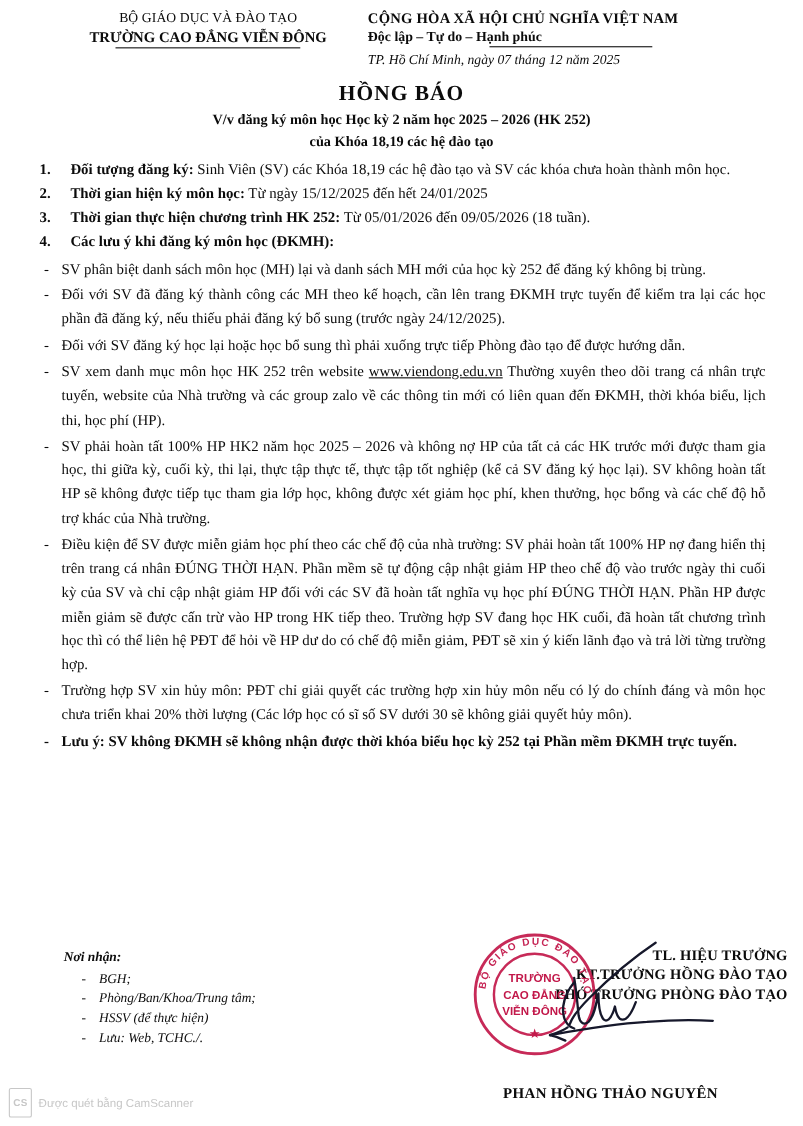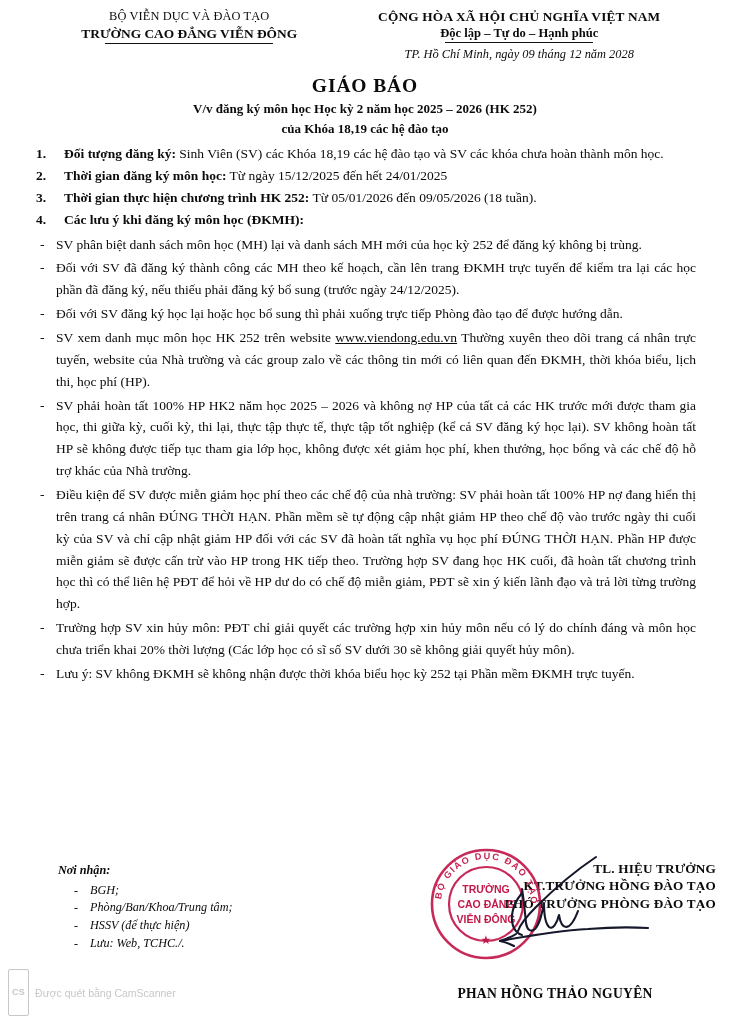--- a/index.html
+++ b/index.html
@@ -23,21 +23,21 @@
     padding: 0;
   }
 
   
   .letterhead {
     display: flex;
     align-items: flex-start;
     padding: 9px 26px 0 26px;
   }
   .lh-left  { width: 44%; text-align: center; padding-left: 18px;}
-  .lh-right { width: 56%; text-align: center; }
+  .lh-right { width: 56%; text-align: left; }
 
   .org-line1 {
     font-size: 12.4px;
     letter-spacing: .1px;
     line-height: 1.28;
     white-space: nowrap;
   }
   .org-line2 {
     font-size: 13.4px;
     font-weight: bold;
@@ -129,21 +129,21 @@
     padding-left: 22px;
     margin-bottom: 2px;
     line-height: 1.62;
   }
   ul.sub-list > li::before {
     content: "-";
     position: absolute;
     left: 6px;
     top: 0;
   }
-  ul.sub-list > li.bold-note { font-weight: normal; }
+  ul.sub-list > li.bold-note { font-weight: bold; }
 
   .link-url {
     text-decoration: underline;
     color: inherit;
   }
 
   
   .footer {
     position: absolute;
     left: 0;
@@ -232,56 +232,56 @@
     display: flex;
     align-items: center;
     gap: 6px;
     color: #c7c7c7;
     font-family: "Liberation Sans", sans-serif;
     font-size: 10.5px;
   }
   .cs-badge {
     border: 1.2px solid #c7c7c7;
     border-radius: 2px;
-    padding: 18px 3px;
+    padding: 8px 3px;
     font-size: 9px;
     font-weight: bold;
     letter-spacing: .3px;
     line-height: 1;
   }
 </style>
 </head>
 <body>
 
 <div class="page">
 
   <div class="letterhead">
     <div class="lh-left">
-      <div class="org-line1">BỘ VIỄN DỤC VÀ ĐÀO TẠO</div>
+      <div class="org-line1">BỘ GIÁO DỤC VÀ ĐÀO TẠO</div>
       <div class="org-line2">TRƯỜNG CAO ĐẲNG VIỄN ĐÔNG</div>
       <div class="rule rule-left"></div>
     </div>
     <div class="lh-right">
       <div class="nation">CỘNG HÒA XÃ HỘI CHỦ NGHĨA VIỆT NAM</div>
       <div class="motto">Độc lập – Tự do – Hạnh phúc</div>
       <div class="rule rule-right"></div>
-      <div class="dateline">TP. Hồ Chí Minh, ngày 09  tháng 12 năm 2028</div>
+      <div class="dateline">TP. Hồ Chí Minh, ngày 07  tháng 12 năm 2025</div>
     </div>
   </div>
 
   <div class="title-block">
-    <div class="title-main">GIÁO BÁO</div>
+    <div class="title-main">HỒNG BÁO</div>
     <div class="title-sub">V/v đăng ký môn học Học kỳ 2 năm học 2025 – 2026 (HK 252)</div>
     <div class="title-sub">của Khóa 18,19 các hệ đào tạo</div>
   </div>
 
   <div class="body-wrap">
     <ol class="main-list" id="numbered-list">
         <li><span class="num">1.</span><span class="item-label">Đối tượng đăng ký:</span><span> Sinh Viên (SV) các Khóa 18,19 các hệ đào tạo và SV các khóa chưa hoàn thành môn học.</span></li>
-        <li><span class="num">2.</span><span class="item-label">Thời gian đăng ký môn học:</span><span> Từ ngày 15/12/2025 đến hết 24/01/2025</span></li>
+        <li><span class="num">2.</span><span class="item-label">Thời gian hiện ký môn học:</span><span> Từ ngày 15/12/2025 đến hết 24/01/2025</span></li>
         <li><span class="num">3.</span><span class="item-label">Thời gian thực hiện chương trình HK 252:</span><span> Từ 05/01/2026 đến 09/05/2026 (18 tuần).</span></li>
         <li><span class="num">4.</span><span class="item-label">Các lưu ý khi đăng ký môn học (ĐKMH):</span><span></span></li>
       </ol>
     <ul class="sub-list" id="notes-list">
         <li><span>SV phân biệt danh sách môn học (MH) lại và danh sách MH mới của học kỳ 252 để đăng ký không bị trùng.</span></li>
         <li><span>Đối với SV đã đăng ký thành công các MH theo kế hoạch, cần lên trang ĐKMH trực tuyến để kiểm tra lại các học phần đã đăng ký, nếu thiếu phải đăng ký bổ sung (trước ngày 24/12/2025).</span></li>
         <li><span>Đối với SV đăng ký học lại hoặc học bổ sung thì phải xuống trực tiếp Phòng đào tạo để được hướng dẫn.</span></li>
         <li><span>SV xem danh mục môn học HK 252 trên website </span><a class="link-url" href="#">www.viendong.edu.vn</a><span> Thường xuyên theo dõi trang cá nhân trực tuyến, website của Nhà trường và các group zalo về các thông tin mới có liên quan đến ĐKMH, thời khóa biểu, lịch thi, học phí (HP).</span></li>
         <li><span>SV phải hoàn tất 100% HP HK2 năm học 2025 – 2026 và không nợ HP của tất cả các HK trước mới được tham gia học, thi giữa kỳ, cuối kỳ, thi lại, thực tập thực tế, thực tập tốt nghiệp (kể cả SV đăng ký học lại). SV không hoàn tất HP sẽ không được tiếp tục tham gia lớp học, không được xét giảm học phí, khen thưởng, học bổng và các chế độ hỗ trợ khác của Nhà trường.</span></li>
         <li><span>Điều kiện để SV được miễn giảm học phí theo các chế độ của nhà trường: SV phải hoàn tất 100% HP nợ đang hiển thị trên trang cá nhân ĐÚNG THỜI HẠN. Phần mềm sẽ tự động cập nhật giảm HP theo chế độ vào trước ngày thi cuối kỳ của SV và chỉ cập nhật giảm HP đối với các SV đã hoàn tất nghĩa vụ học phí ĐÚNG THỜI HẠN. Phần HP được miễn giảm sẽ được cấn trừ vào HP trong HK tiếp theo. Trường hợp SV đang học HK cuối, đã hoàn tất chương trình học thì có thể liên hệ PĐT để hỏi về HP dư do có chế độ miễn giảm, PĐT sẽ xin ý kiến lãnh đạo và trả lời từng trường hợp.</span></li>

